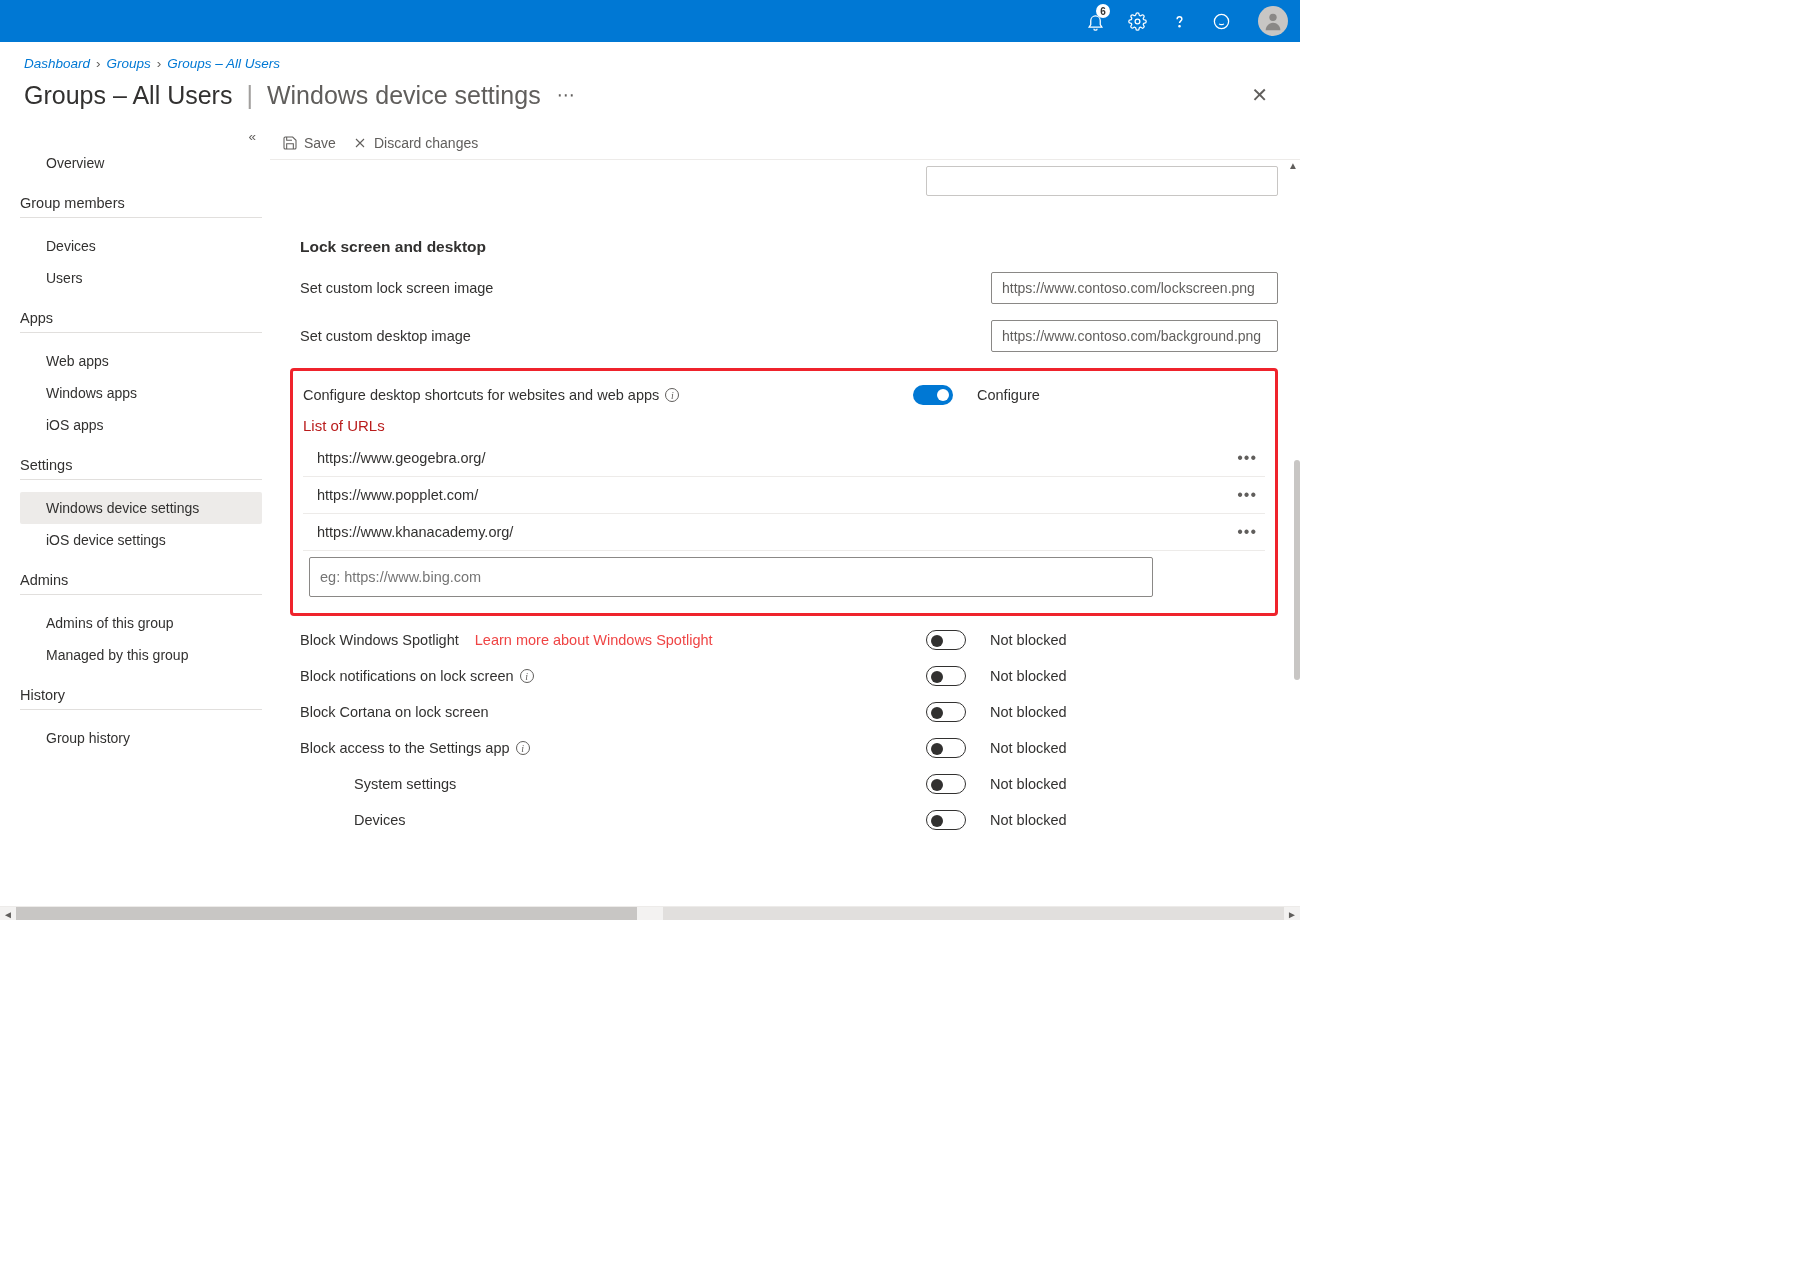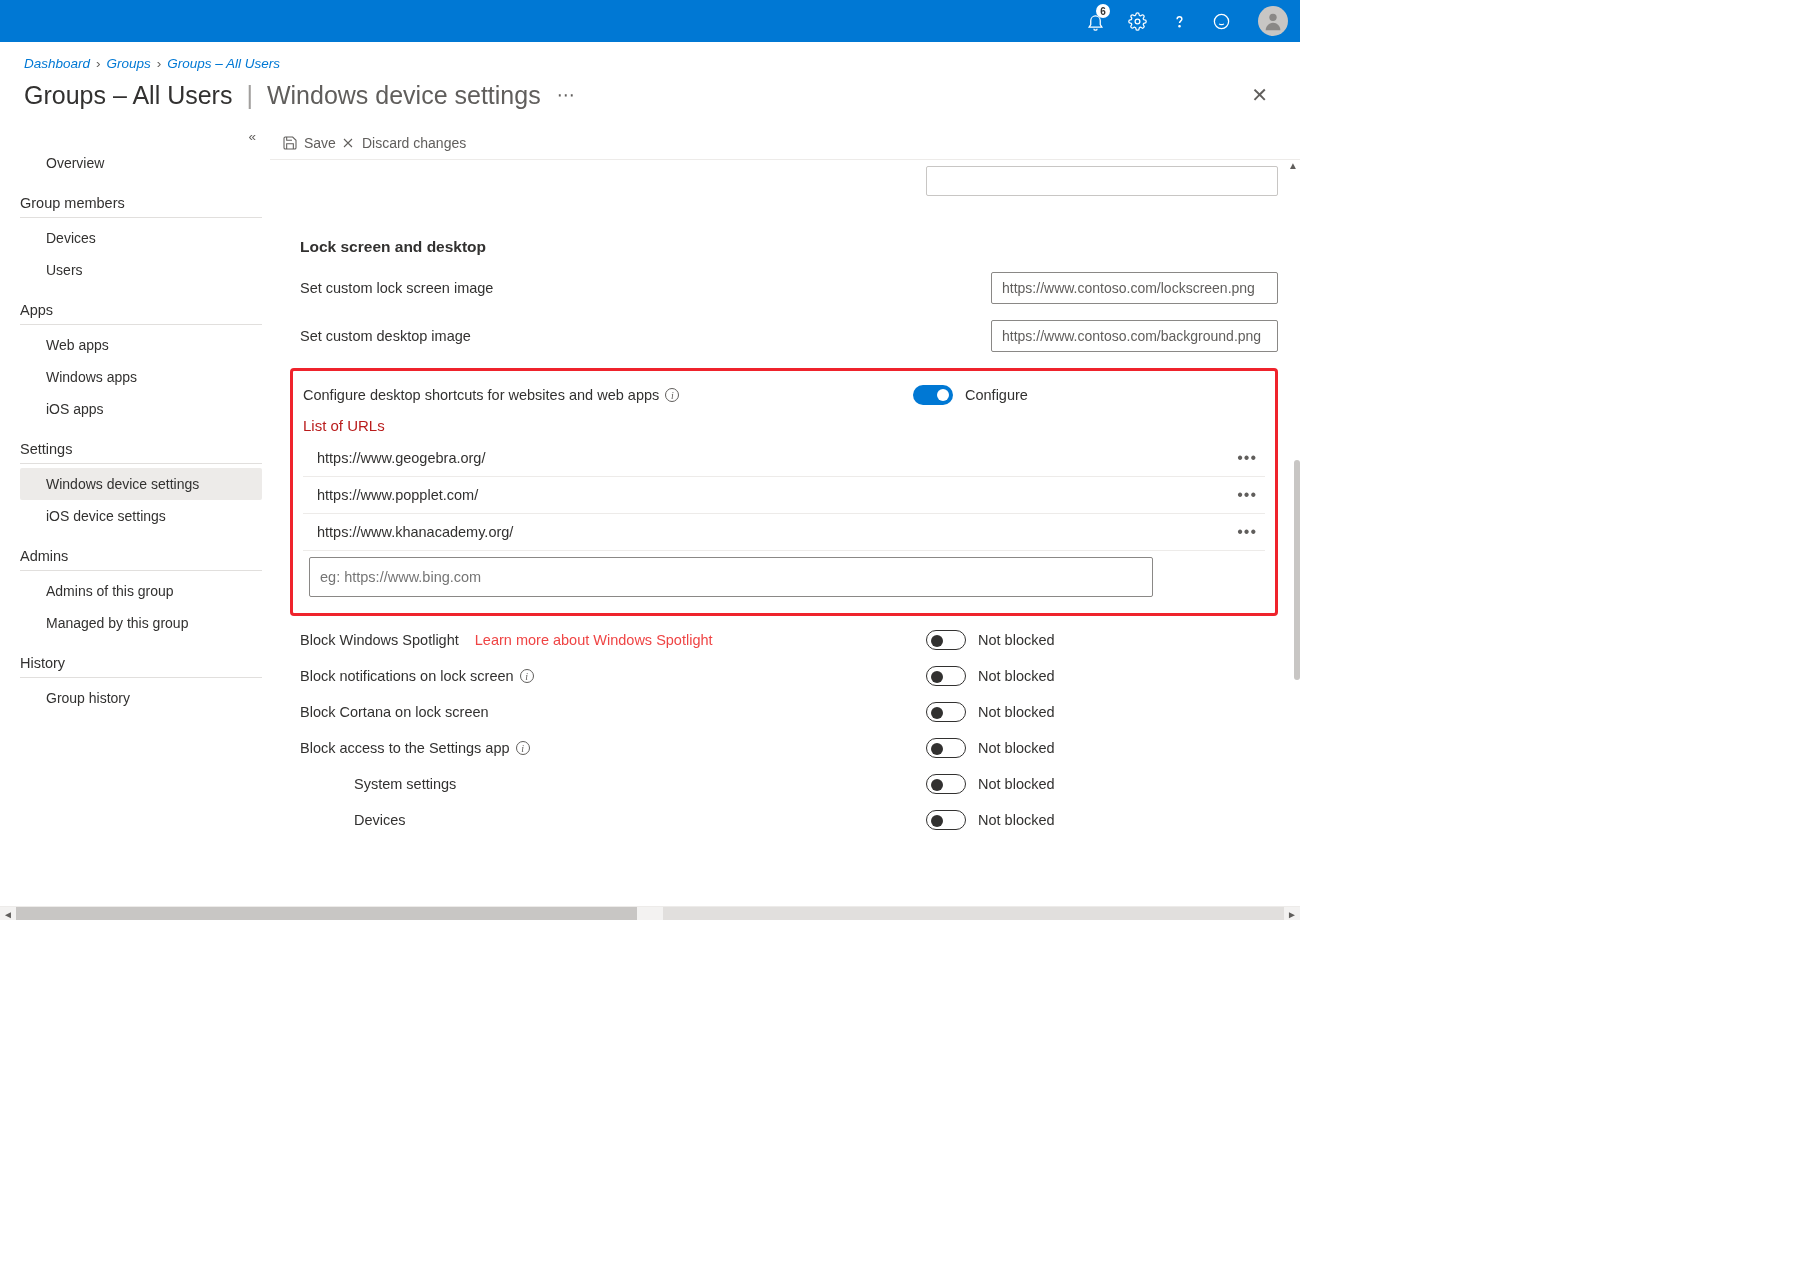--- a/index.html
+++ b/index.html
@@ -75,26 +75,26 @@
   .side-item {
     padding:8px 8px 8px 26px;
     font-size:14px; color:#323130;
     cursor:pointer; border-radius:2px;
   }
   .side-item.active { background:#edebe9; }
   .side-section {
     padding:10px 8px 6px 0px;
     font-size:14.5px; color:#323130; font-weight:400;
     border-bottom:1px solid #e1dfdd;
-    margin-bottom:4px; margin-top:6px;
+    margin-bottom:12px; margin-top:6px;
   }
   
   .content { flex:1; display:flex; flex-direction:column; position:relative; }
   .toolbar {
-    display:flex; align-items:center; gap:4px;
+    display:flex; align-items:center; gap:16px;
     padding: 10px 12px 8px 12px;
     border-bottom:1px solid #edebe9;
     color:#605e5c; font-size:14px;
   }
   .toolbar .tbtn { display:flex; align-items:center; gap:6px; cursor:pointer; color:#605e5c;}
   .main-scroll { overflow-y:auto; padding: 6px 22px 20px 30px; height:100%; position:relative;}
 
   .dropdown-stub { border:1px solid #c8c6c4; height:30px; width:352px; margin-left:auto; border-radius:2px; margin-bottom:16px;}
 
   .section-title { font-weight:600; font-size:15.5px; margin: 26px 0 16px 0; color:#323130;}
@@ -115,21 +115,21 @@
   }
   
   .highlight-box {
     border:3px solid #ef232c; border-radius:4px;
     padding: 10px 10px 16px 10px;
     margin: 8px 0 14px -10px;
   }
   .highlight-box .setting-row { margin:4px 0 8px 0;}
 
   
-  .toggle-wrap { display:flex; align-items:center; gap:12px; width:352px; }
+  .toggle-wrap { display:flex; align-items:center; gap:24px; width:352px; }
   .toggle {
     width:40px; height:20px; border-radius:10px;
     position:relative; cursor:pointer; flex-shrink:0;
   }
   .toggle::after{
     content:""; position:absolute; width:12px;height:12px;border-radius:50%;
     top:4px;
   }
   .toggle.off { border:1px solid #323130; background:#fff;}
   .toggle.off::after{ background:#323130; left:4px;}

